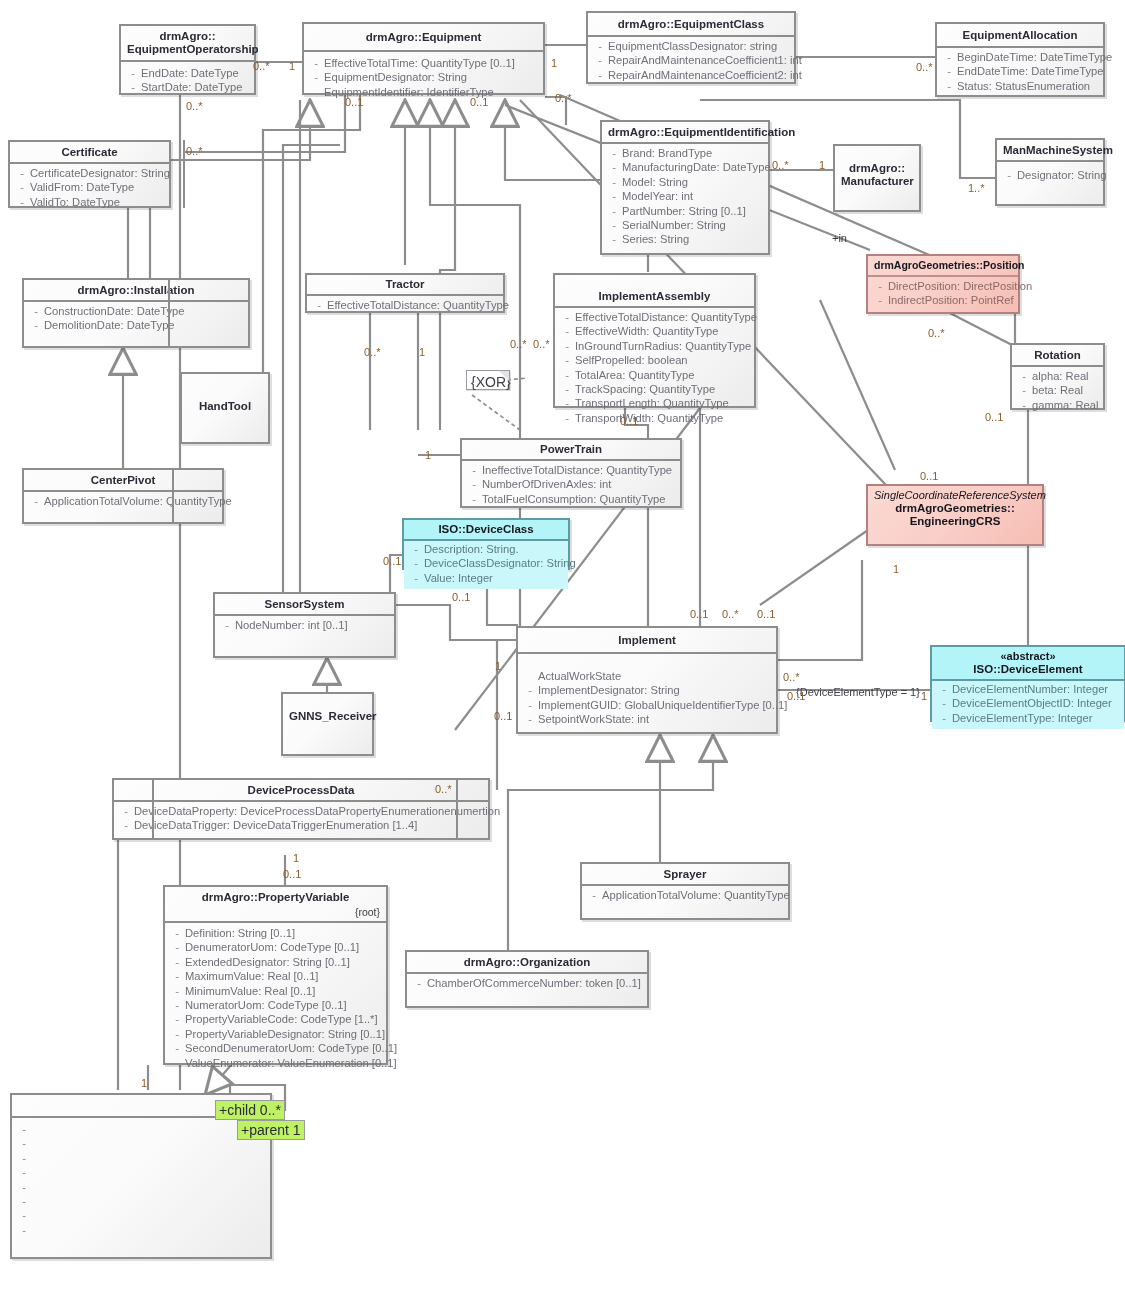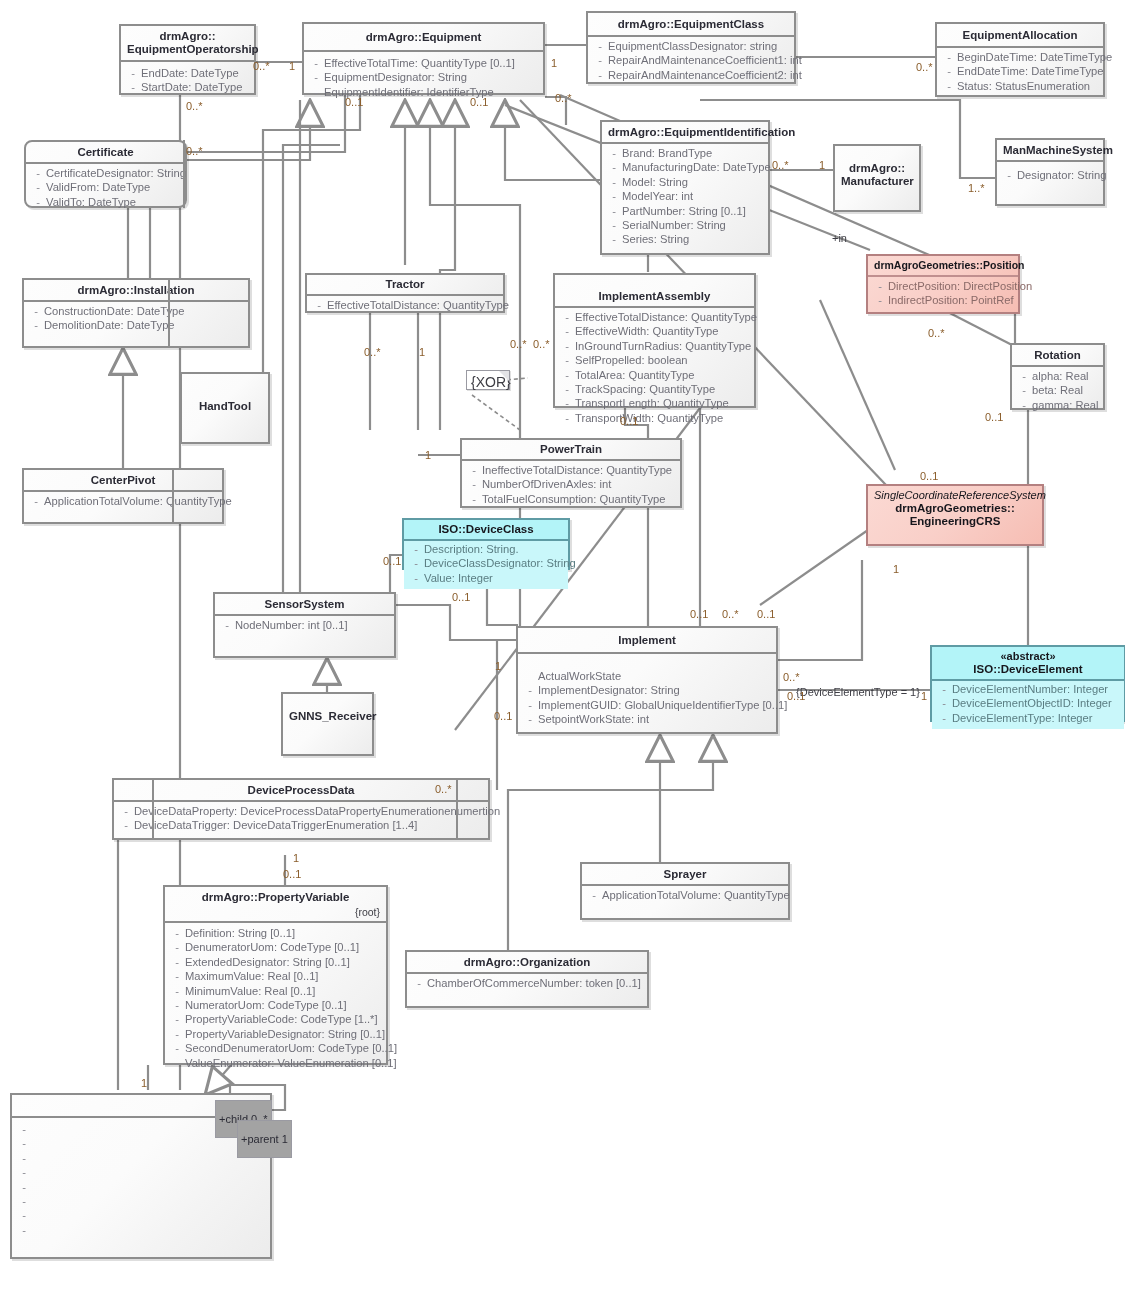--- a/index.html
+++ b/index.html
@@ -48,22 +48,22 @@
   .cls.cyan .hdr{color:#16161c;background:#b3f4f8;}
   .cls.cyan .hdr.withsep{border-bottom:2px solid #5f9ba4;}
   .cls.cyan .attrs{background:#c9f7fa;}
   .cls.cyan .attrs .row{color:#5a7d82;}
   .mult{
     position:absolute;font-size:11px;color:#8a5d2b;z-index:9;white-space:nowrap;
     line-height:12px;
   }
   .mult.dark{color:#3d3d44;}
   .rolelbl{
-    position:absolute;font-size:11px;color:#2b2b35;background:#a3a3a3;
-    border:1px solid #9a9aa2;padding:12px 3px;z-index:9;white-space:nowrap;line-height:12px;
+    position:absolute;font-size:14px;color:#2b2b35;background:#bef264;
+    border:1px solid #9a9aa2;padding:3px 3px;z-index:9;white-space:nowrap;line-height:12px;
   }
   .constr{
     position:absolute;font-size:11px;color:#3d3d44;z-index:9;text-align:center;
     line-height:13px;
   }
   .note{
     position:absolute;z-index:8;box-sizing:border-box;
     border:1px solid #9a9aa2;background:#fff;
     font-size:14px;color:#3d3d44;
     padding:3px 4px;
@@ -242,21 +242,21 @@
           <span class="vis">-</span>
           <span class="txt">EndDateTime: DateTimeType</span>
         </div>
       <div class="row">
           <span class="vis">-</span>
           <span class="txt">Status: StatusEnumeration</span>
         </div>
     </div>
   </div>
 
-  <div class="cls" style="left:24px;top:140px;width:163px;height:68px;border-radius:8px;">
+  <div class="cls" style="left:8px;top:140px;width:163px;height:68px;">
     <div class="hdr withsep" style="padding-top:4px;padding-bottom:3px;">
       <span>Certificate</span>
     </div>
     <div class="attrs" style="padding-top:2px;">
       <div class="row">
           <span class="vis">-</span>
           <span class="txt">CertificateDesignator: String</span>
         </div>
       <div class="row">
           <span class="vis">-</span>

